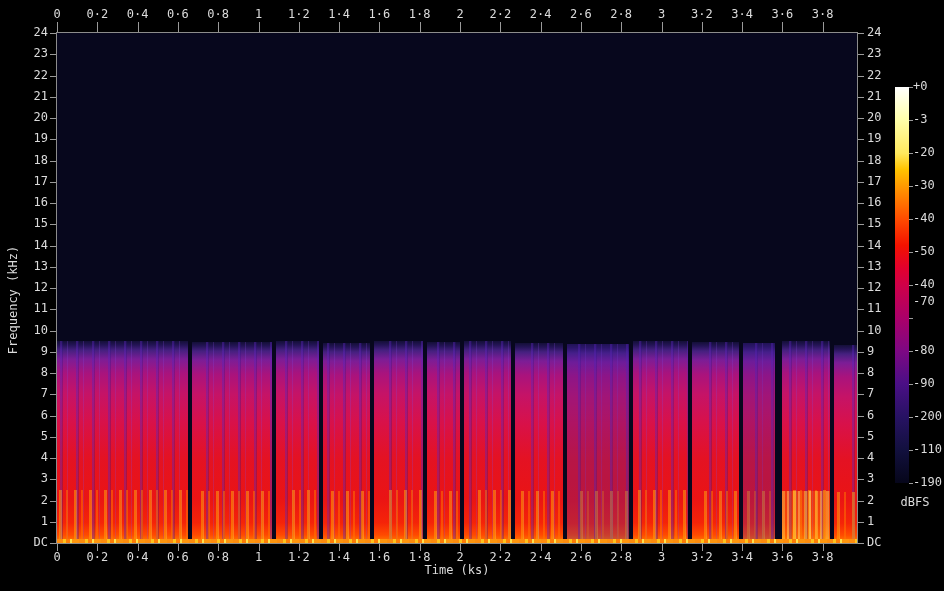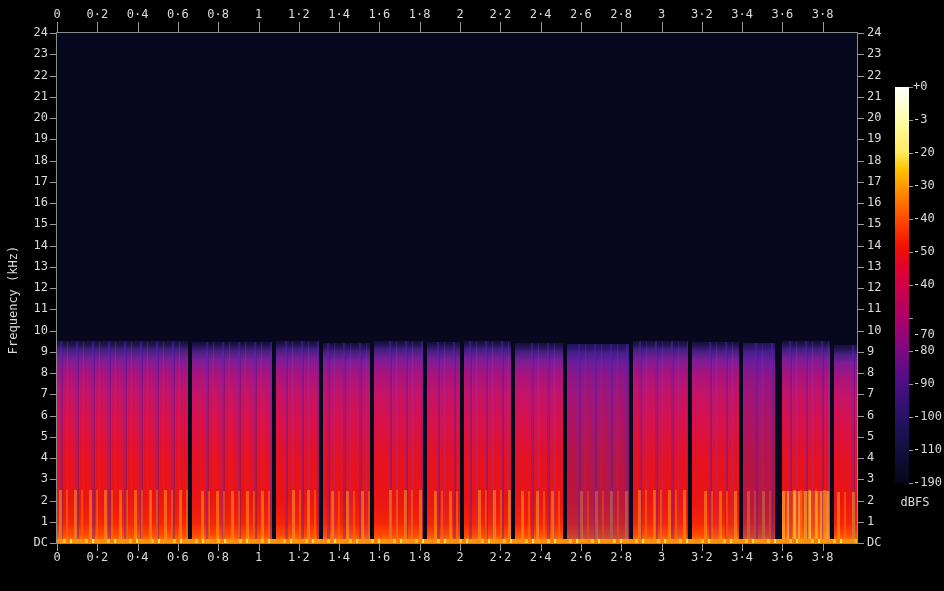--- a/index.html
+++ b/index.html
@@ -81,20 +81,21 @@
       <div class="seg red" style="left: 576.3px; width: 54.4px; height: 201.9px; background-position: 3px 100%, 3px 0px, 0px 0px;"></div>
       <div class="seg red" style="left: 634.7px; width: 47.4px; height: 200.8px; background-position: 10px 100%, 14px 0px, 0px 0px;"></div>
       <div class="seg purple" style="left: 686.1px; width: 32.2px; height: 199.8px; background-position: 2px 100%, 9px 0px, 0px 0px;"></div>
       <div class="seg hot" style="left: 725.4px; width: 47.4px; height: 201.9px; background-position: 9px 100%, 4px 0px, 0px 0px;"></div>
       <div class="seg red" style="left: 776.8px; width: 23.2px; height: 197.6px; background-position: 1px 100%, 15px 0px, 0px 0px;"></div>
     </div>
 
   <div class="colorbar" id="colorbar" style="background: linear-gradient(rgb(255, 255, 255) 0%, rgb(255, 255, 170) 8.3%, rgb(255, 233, 94) 16.7%, rgb(255, 196, 0) 20.8%, rgb(255, 154, 0) 25%, rgb(255, 76, 0) 33.3%, rgb(243, 18, 0) 40%, rgb(226, 0, 46) 45.8%, rgb(207, 0, 72) 50%, rgb(171, 0, 105) 58.3%, rgb(125, 8, 131) 66.7%, rgb(74, 15, 134) 75%, rgb(39, 18, 99) 83.3%, rgb(18, 16, 62) 91.7%, rgb(6, 6, 26) 100%);"></div>
   <div class="cb-unit">dBFS</div>
 
+  <div class="xaxis-title">Time (ks)</div>
 <div class="vtick" style="left: 57px; top: 22px; height: 10px;"></div>
     <div class="xlab" style="left: 27px; top: 8px;">0</div>
     <div class="vtick" style="left: 57px; top: 544px; height: 7px;"></div>
     <div class="xlab" style="left: 27px; top: 551px;">0</div>
     <div class="vtick" style="left: 97.3px; top: 22px; height: 10px;"></div>
     <div class="xlab" style="left: 67.3px; top: 8px;">0·2</div>
     <div class="vtick" style="left: 97.3px; top: 544px; height: 7px;"></div>
     <div class="xlab" style="left: 67.3px; top: 551px;">0·2</div>
     <div class="vtick" style="left: 137.6px; top: 22px; height: 10px;"></div>
     <div class="xlab" style="left: 107.6px; top: 8px;">0·4</div>
@@ -276,24 +277,24 @@
     <div class="cblab" style="left: 913px; top: 146px;">-20</div>
     <div class="htick" style="left: 909px; top: 186px; width: 4px;"></div>
     <div class="cblab" style="left: 913px; top: 179px;">-30</div>
     <div class="htick" style="left: 909px; top: 219px; width: 4px;"></div>
     <div class="cblab" style="left: 913px; top: 212px;">-40</div>
     <div class="htick" style="left: 909px; top: 252px; width: 4px;"></div>
     <div class="cblab" style="left: 913px; top: 245px;">-50</div>
     <div class="htick" style="left: 909px; top: 285px; width: 4px;"></div>
     <div class="cblab" style="left: 913px; top: 278px;">-40</div>
     <div class="htick" style="left: 909px; top: 318px; width: 4px;"></div>
-    <div class="cblab" style="left: 913px; top: 328px;">-70</div>
+    <div class="cblab" style="left: 913px; top: 295px;">-70</div>
     <div class="htick" style="left: 909px; top: 351px; width: 4px;"></div>
     <div class="cblab" style="left: 913px; top: 344px;">-80</div>
     <div class="htick" style="left: 909px; top: 384px; width: 4px;"></div>
     <div class="cblab" style="left: 913px; top: 377px;">-90</div>
     <div class="htick" style="left: 909px; top: 417px; width: 4px;"></div>
-    <div class="cblab" style="left: 913px; top: 410px;">-100</div>
+    <div class="cblab" style="left: 913px; top: 410px;">-200</div>
     <div class="htick" style="left: 909px; top: 450px; width: 4px;"></div>
     <div class="cblab" style="left: 913px; top: 443px;">-110</div>
     <div class="htick" style="left: 909px; top: 483px; width: 4px;"></div>
     <div class="cblab" style="left: 913px; top: 476px;">-190</div>
   </div>
 
 </body></html>

